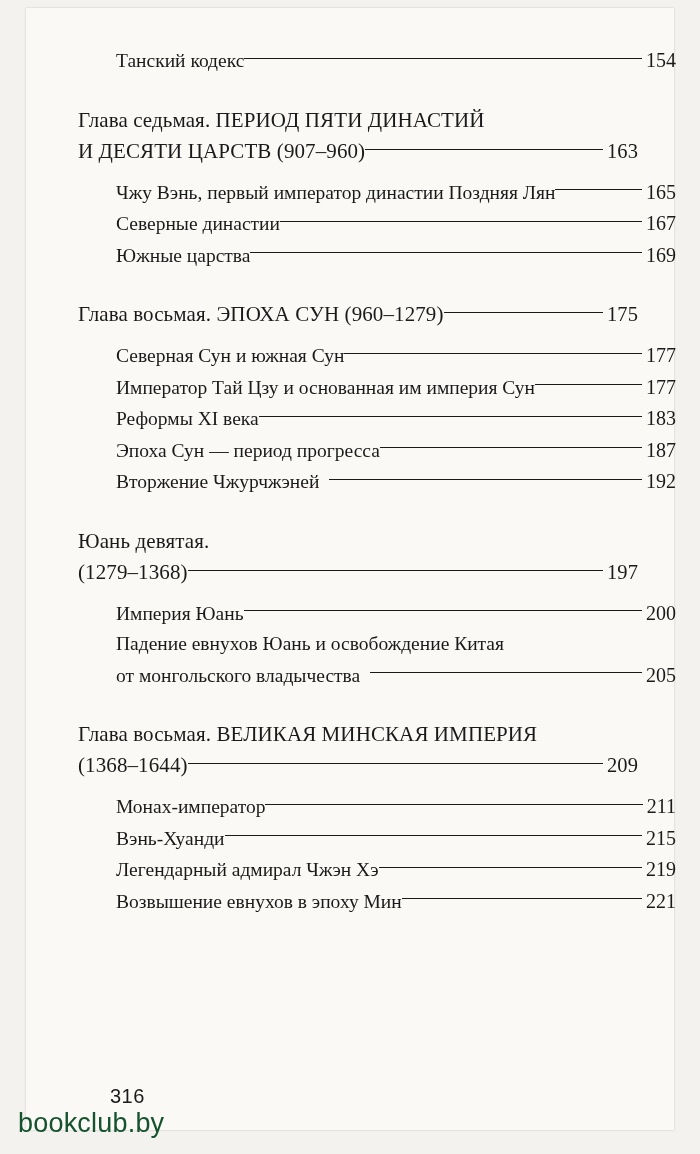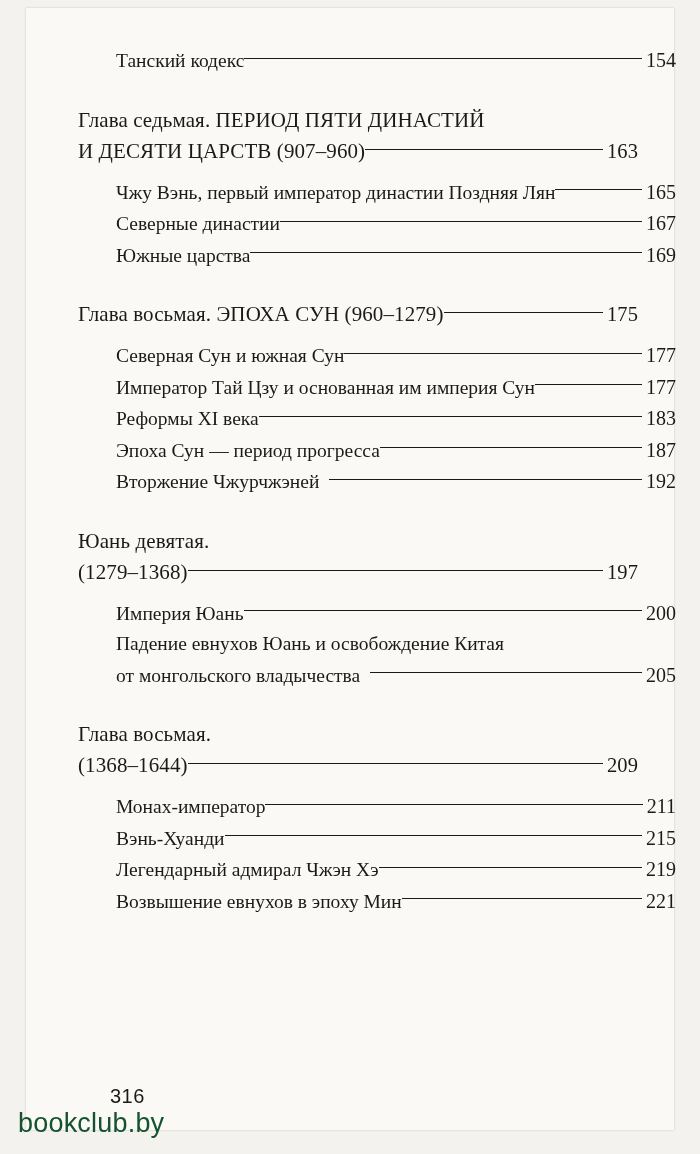--- a/index.html
+++ b/index.html
@@ -237,20 +237,21 @@
         <span class="leader"></span>
         <span class="pg">205</span>
       </div>
 
       <div class="gap-lg"></div>
 
       <div class="chap-block">
         <div class="row chap noleader">
           <span class="txt ital">Глава восьмая.</span>
           <span class="txt caps">&nbsp;</span>
+          <span class="txt caps">ВЕЛИКАЯ МИНСКАЯ ИМПЕРИЯ</span>
           <span class="leader"></span>
         </div>
         <div class="row chap">
           <span class="txt caps">(1368–1644)</span>
           <span class="leader"></span>
           <span class="pg">209</span>
         </div>
       </div>
 
       <div class="gap-sm"></div>

